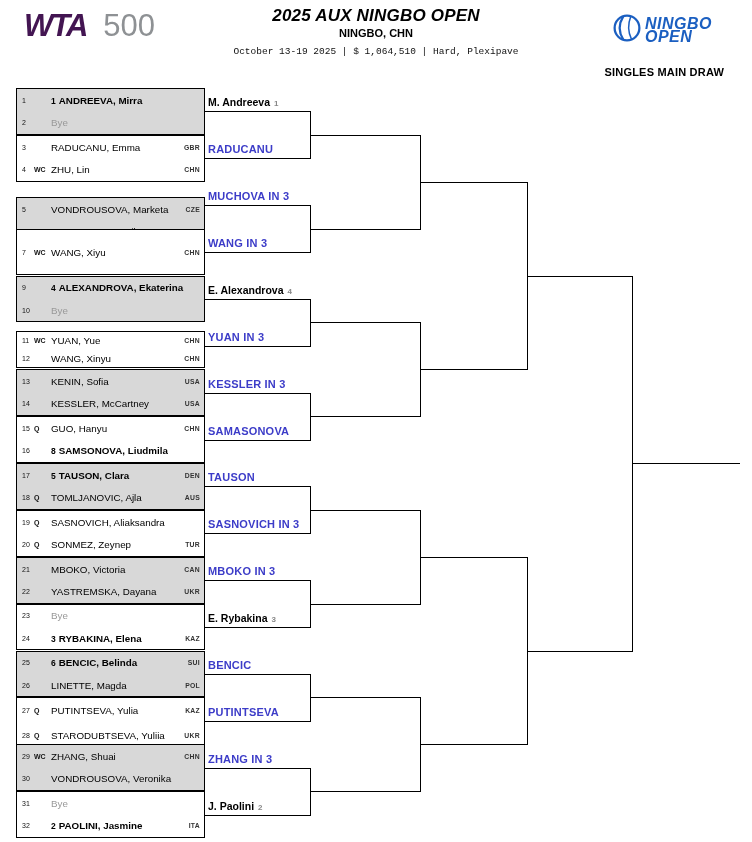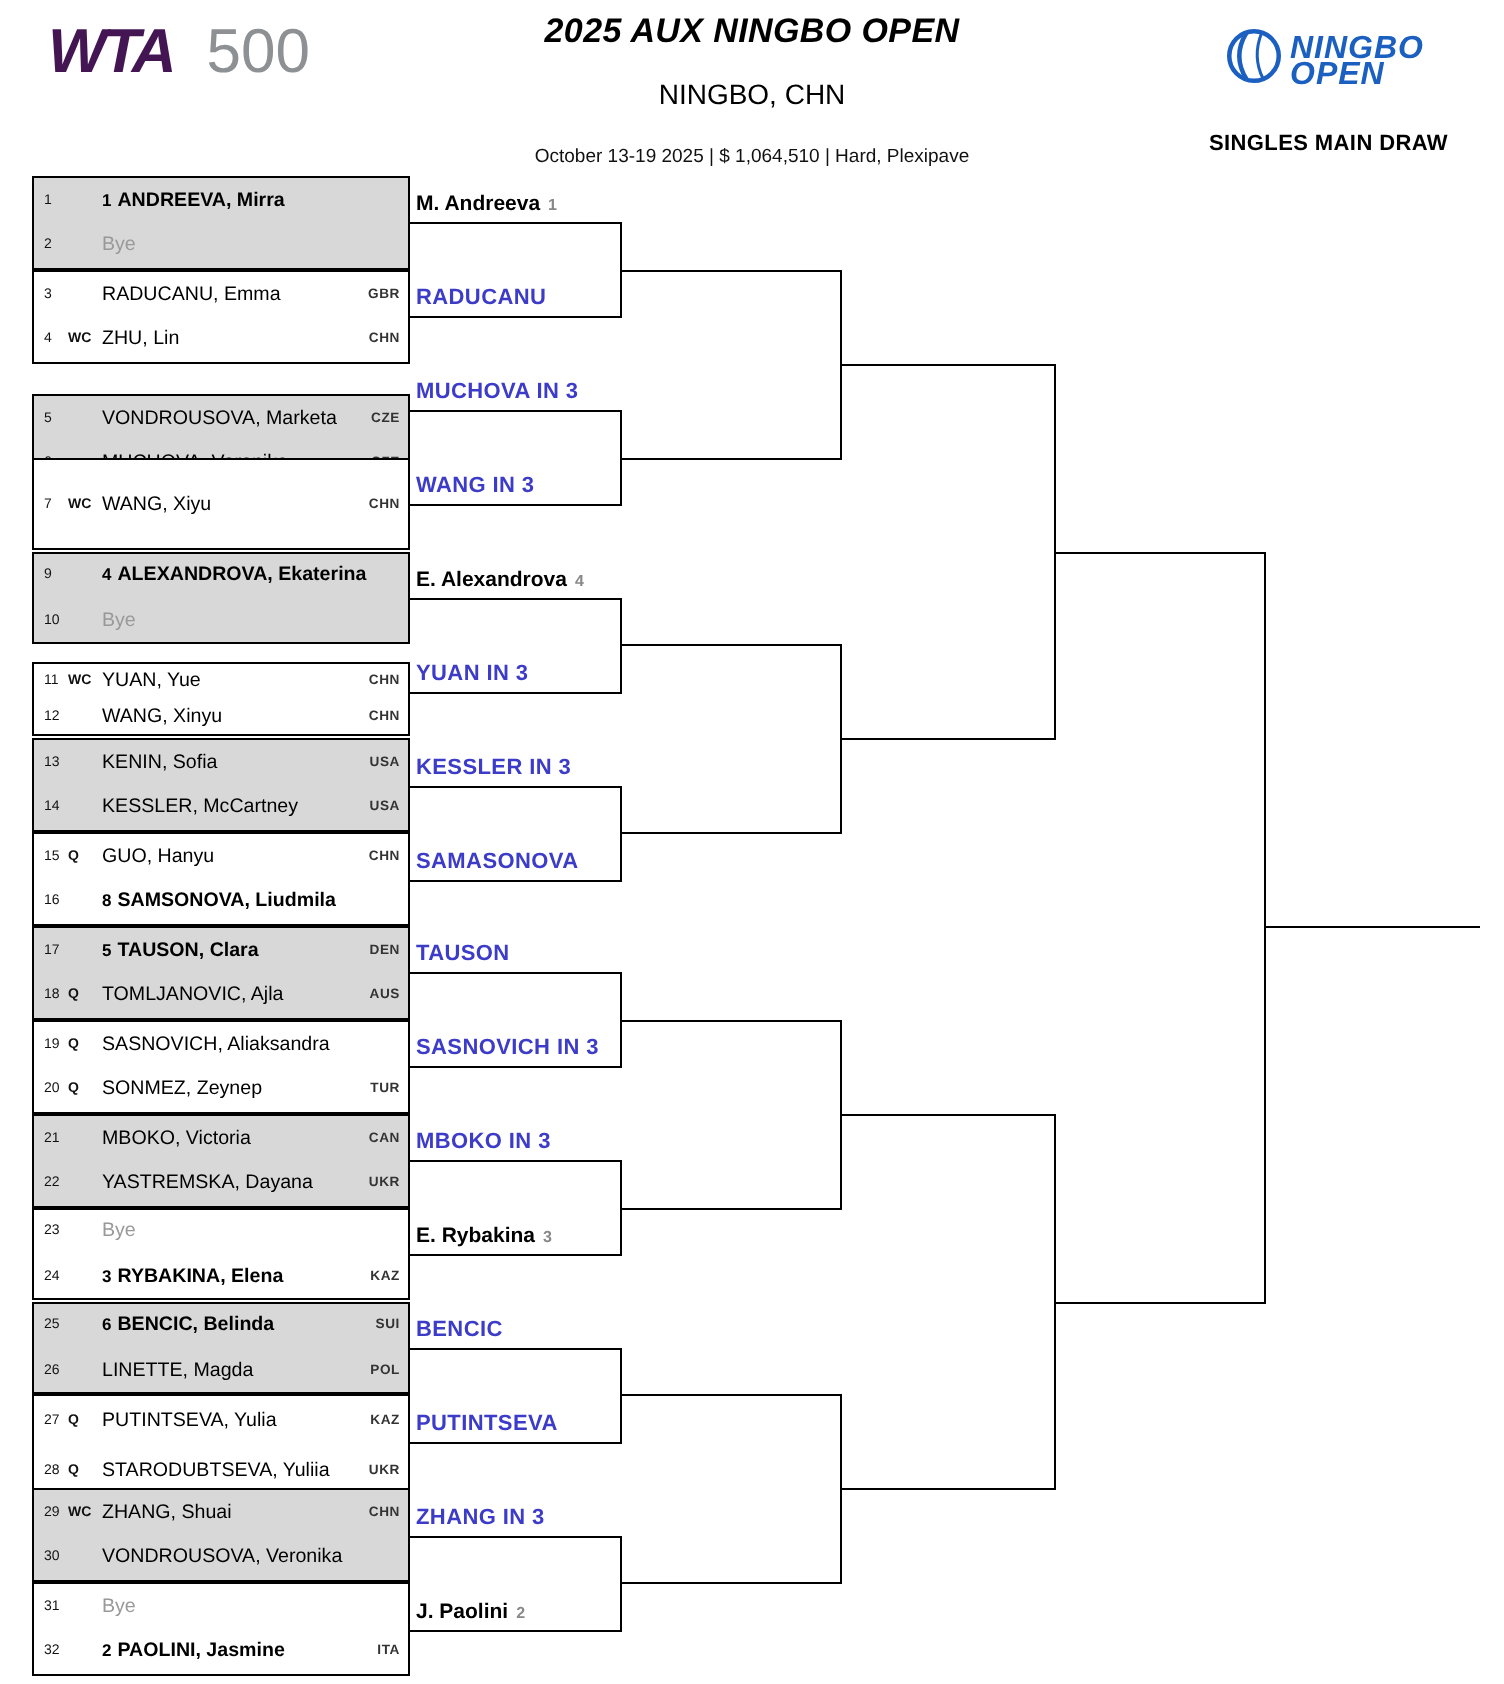--- a/index.html
+++ b/index.html
@@ -5,22 +5,22 @@
   html,body{margin:0;padding:0;}
   body{width:752px;height:842px;background:#fff;font-family:"Liberation Sans",sans-serif;}
   #page{position:relative;width:752px;height:842px;overflow:hidden;background:#fff;}
 
   
   .wta{position:absolute;left:24px;top:8px;white-space:nowrap;}
   .wta .w{font-style:italic;font-weight:900;font-size:31px;color:var(--purple,#431552);letter-spacing:-2px;}
   .wta .t{font-size:31px;color:#8e9194;margin-left:17px;font-weight:400;}
   .center{position:absolute;left:186px;top:6px;width:380px;text-align:center;}
   .title{font-size:17px;font-weight:bold;color:#000;letter-spacing:.2px;font-style:italic;}
-  .loc{font-size:14px;font-weight:normal;color:#000;margin-top:13px;}
-  .details{font-size:9.5px;color:#111;margin-top:18px;}
+  .loc{font-size:11px;font-weight:bold;color:#000;margin-top:1px;}
+  .details{font-size:9.5px;color:#111;margin-top:7px;font-family:Liberation Mono, monospace;}
   .nlogo{position:absolute;left:612px;top:13px;display:flex;align-items:center;}
   .ntext{color:var(--blue2,#1b5fc1);font-style:italic;font-weight:800;font-size:16px;line-height:13px;letter-spacing:.5px;margin-left:3px;}
   .smd{position:absolute;top:66px;right:28px;font-size:11px;font-weight:bold;color:#000;letter-spacing:.2px;}
 
   
   .pair{position:absolute;box-sizing:border-box;border:1px solid #000;background:#fff;display:flex;flex-direction:column;}
   .pair.gray{background:var(--gray,#d8d8d8);}
   .prow{flex:1;display:flex;align-items:center;overflow:hidden;}
   .rnum{flex:none;width:12px;padding-left:5px;font-size:7px;color:#111;}
   .rtag{flex:none;width:17px;font-size:7px;font-weight:bold;color:#111;}

